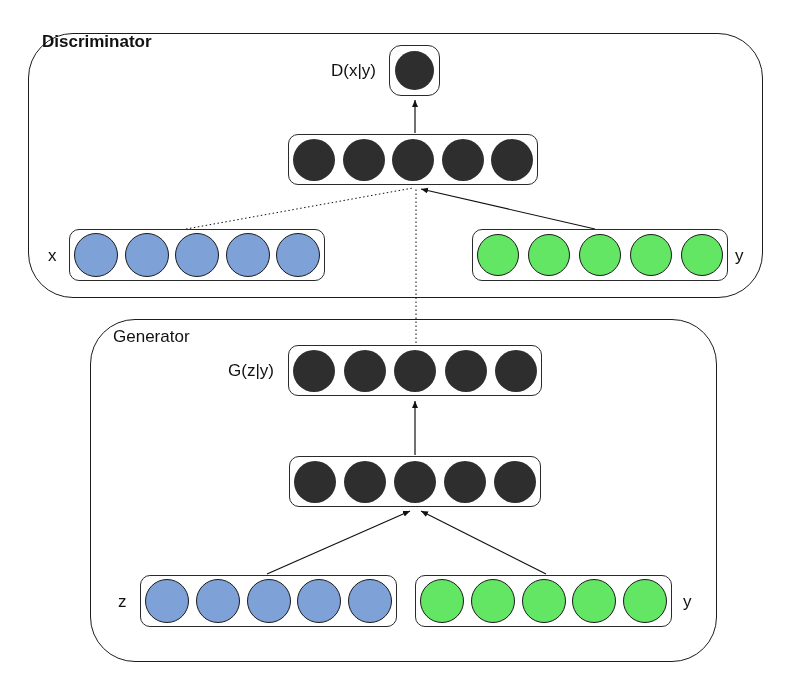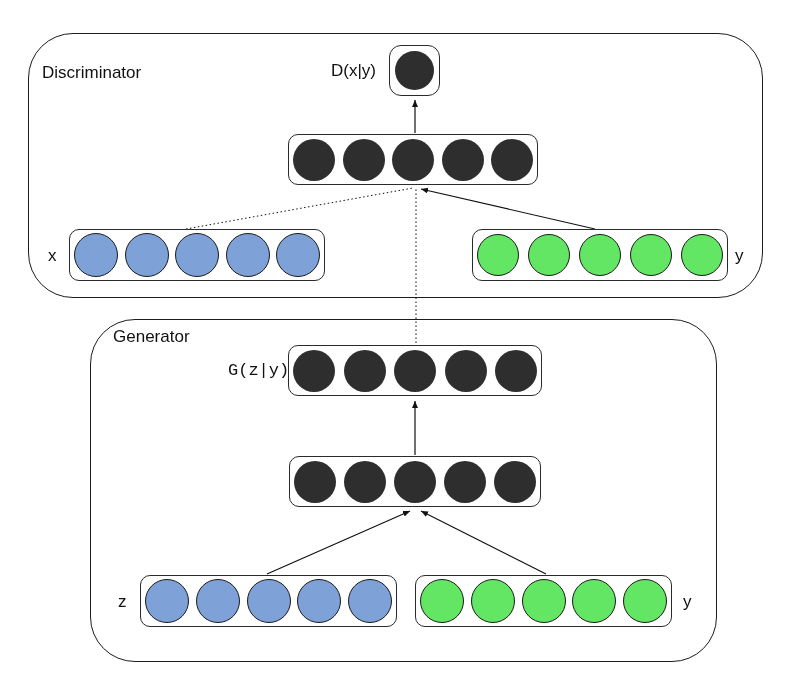--- a/index.html
+++ b/index.html
@@ -26,26 +26,26 @@
   }
   .group-box.discriminator { left: 28px; top: 33px; width: 733px; height: 263px; }
   .group-box.generator     { left: 90px; top: 319px; width: 625px; height: 341px; }
 
   .diagram-label {
     position: absolute;
     font-size: 17px;
     line-height: 20px;
     white-space: nowrap;
   }
-  .lbl-discriminator { left: 42px;  top: 63px;  }
+  .lbl-discriminator { left: 42px;  top: 32px; font-weight: bold;  }
   .lbl-d-output      { left: 331px; top: 61px;  }
   .lbl-x             { left: 48px;  top: 246px; }
   .lbl-disc-y        { left: 735px; top: 246px; }
   .lbl-generator     { left: 113px; top: 327px; }
-  .lbl-g-output      { left: 228px; top: 361px; font-family: Liberation Mono, monospace; }
+  .lbl-g-output      { left: 228px; top: 361px; }
   .lbl-z             { left: 118px; top: 592px; }
   .lbl-gen-y         { left: 683px; top: 592px; }
 
   .layer-box {
     position: absolute;
     box-sizing: border-box;
     border: 1.4px solid #2a2a2a;
     border-radius: 10px;
     background: #ffffff;
     display: flex;

